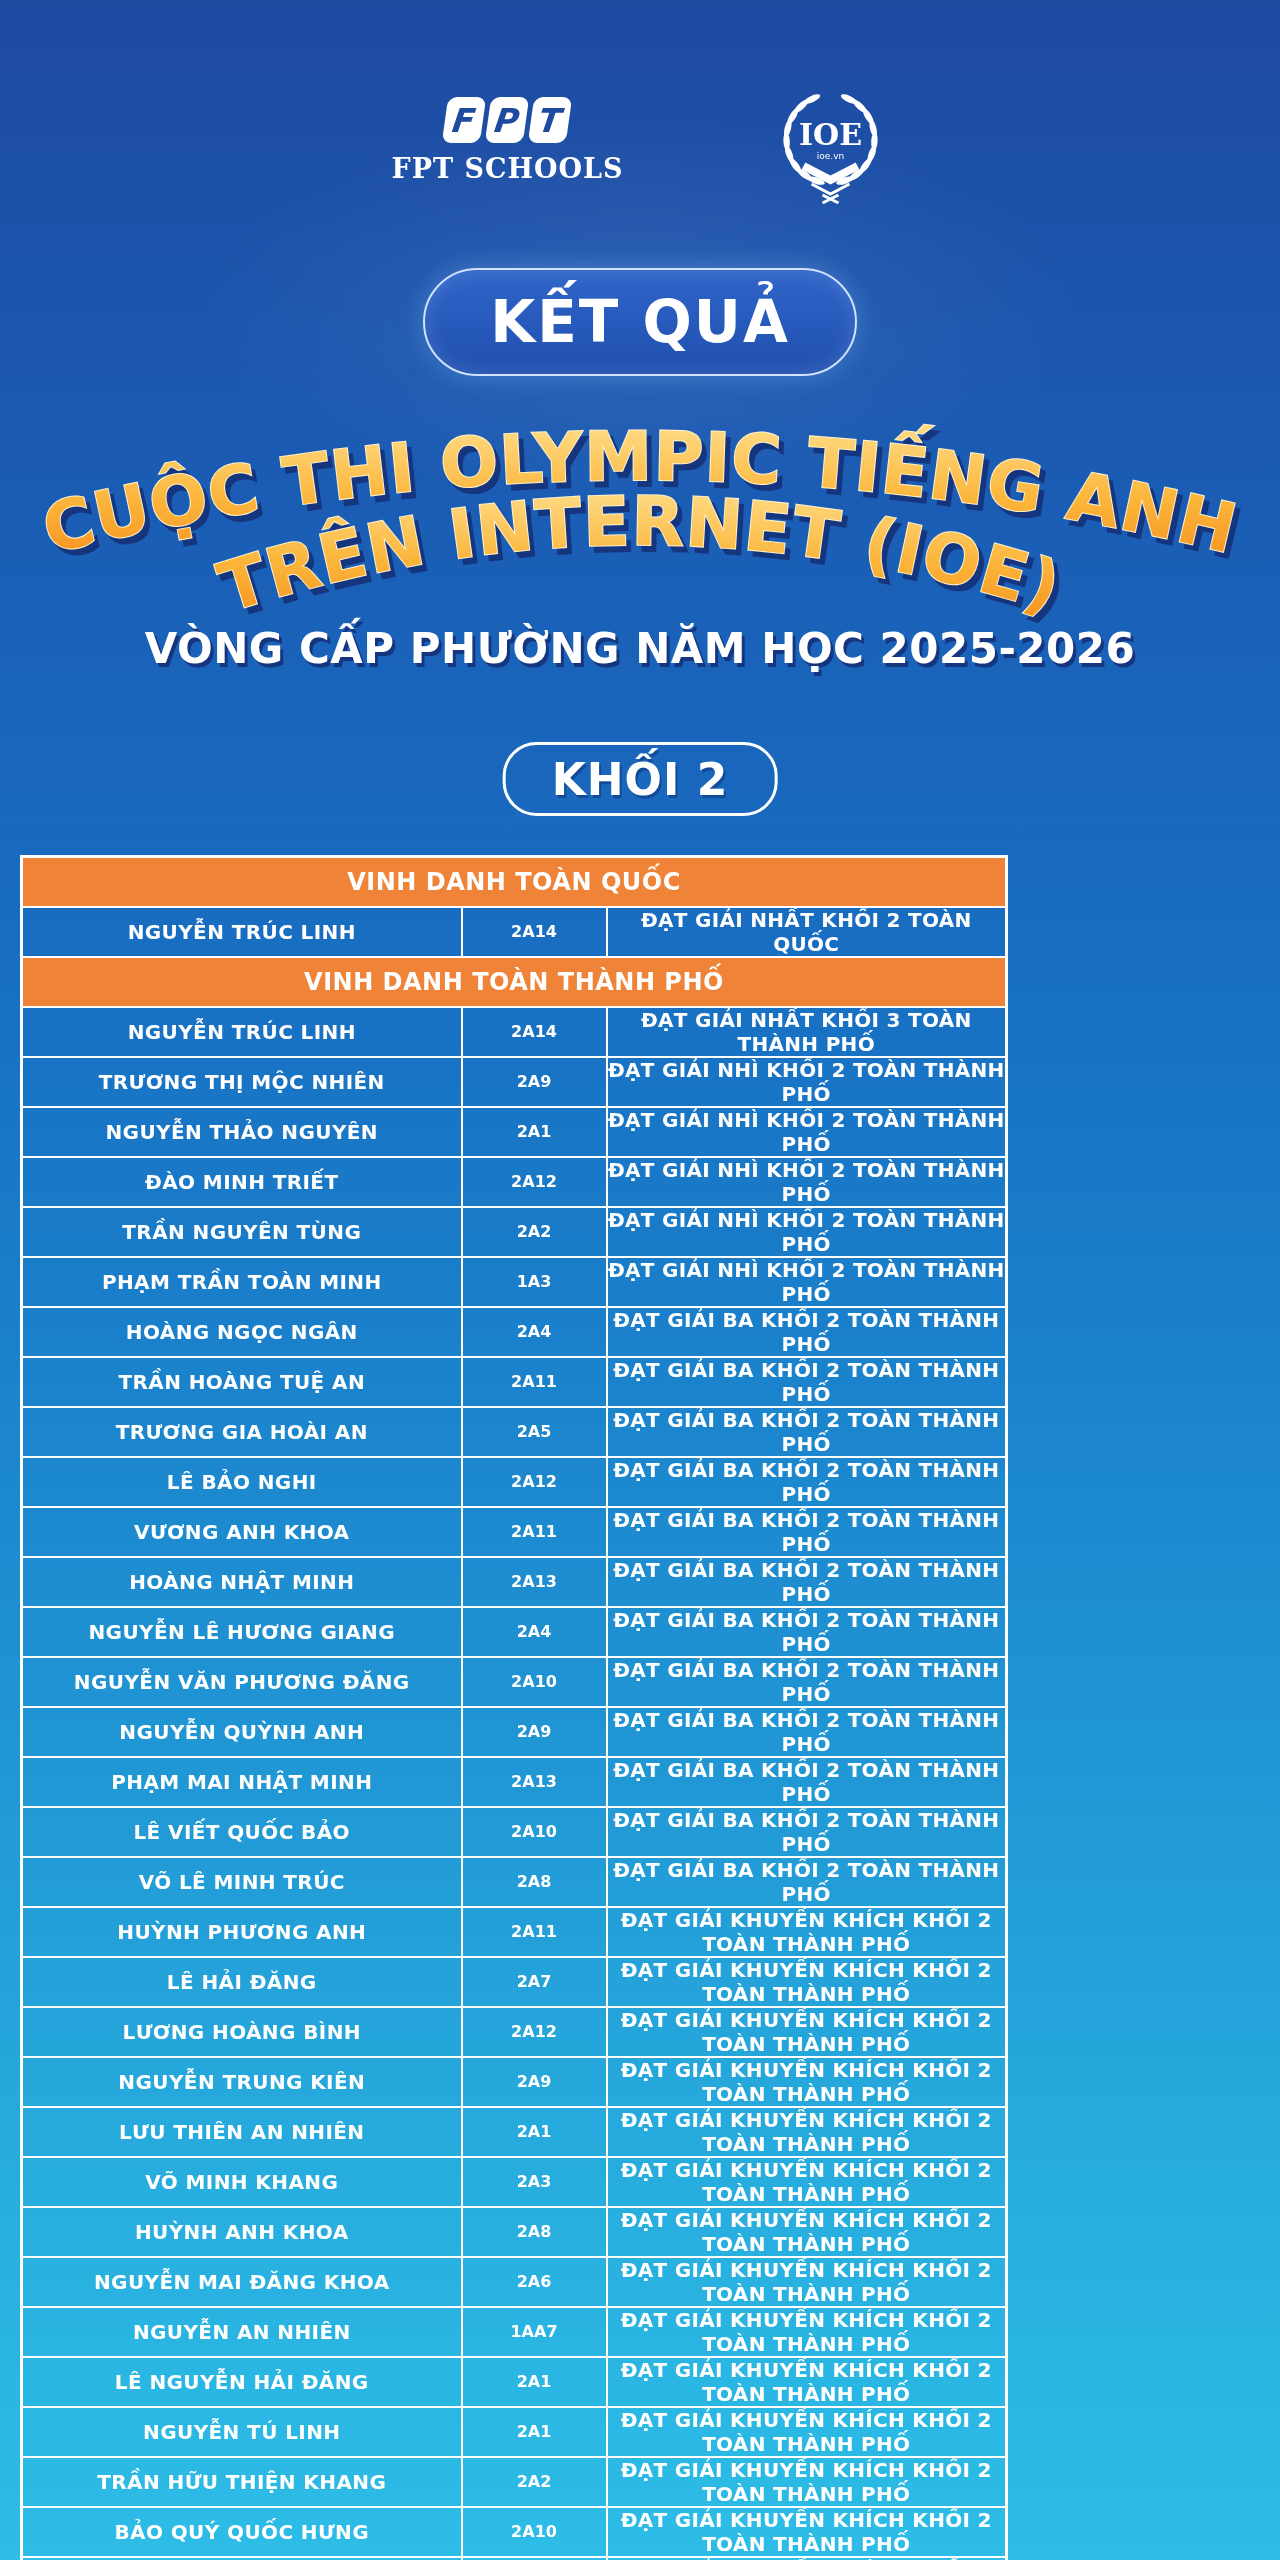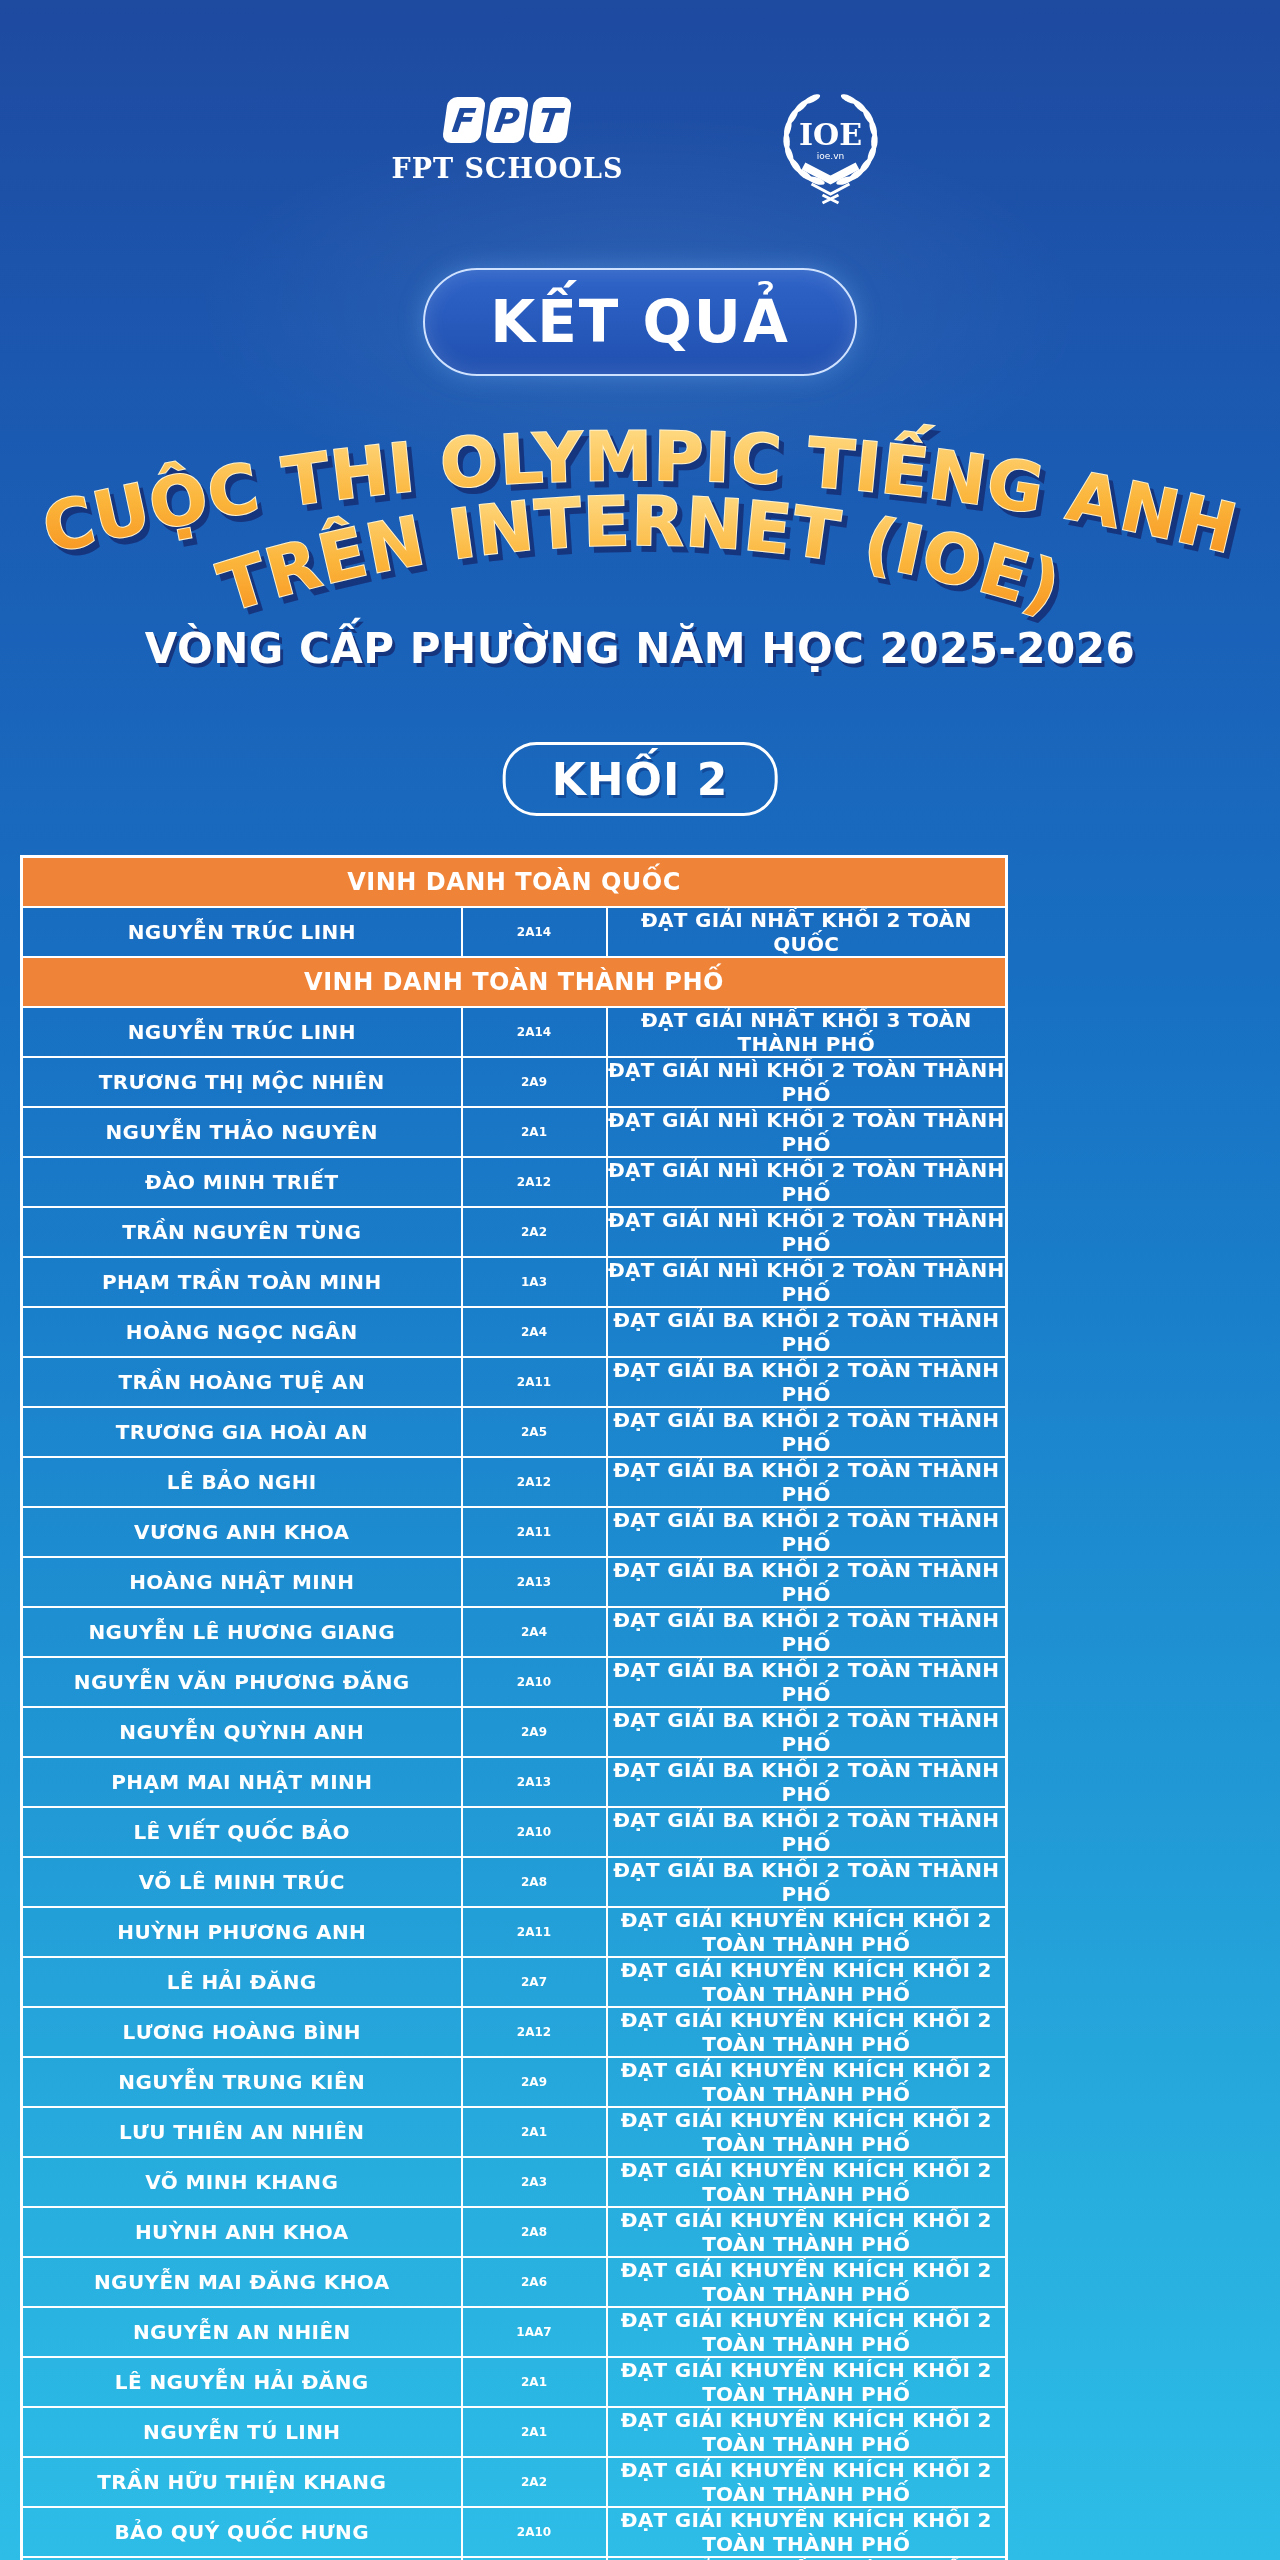--- a/index.html
+++ b/index.html
@@ -57,21 +57,21 @@
   }
   .results-table{border:3px solid #fff;}
   .results-table td{border:2px solid #fff;text-align:center;vertical-align:middle;padding:0;}
   .section-header-row{height:50px;}
   .section-header{
     background:#ef8337;color:#fff;font-size:24px;font-weight:800;letter-spacing:.5px;
   }
   .data-row{height:42px;}
   .cell{color:#fff;font-weight:700;}
   .cell-name{font-size:20px;letter-spacing:.4px;}
-  .cell-class{font-size:12px;}
+  .cell-class{font-size:16px;}
   .cell-award{font-size:20px;letter-spacing:.3px;}
 </style>
 </head>
 <body>
 
 <div class="poster">
 
   <div class="logos">
     <div class="fpt-block">
       <div class="fpt-glyphs">

